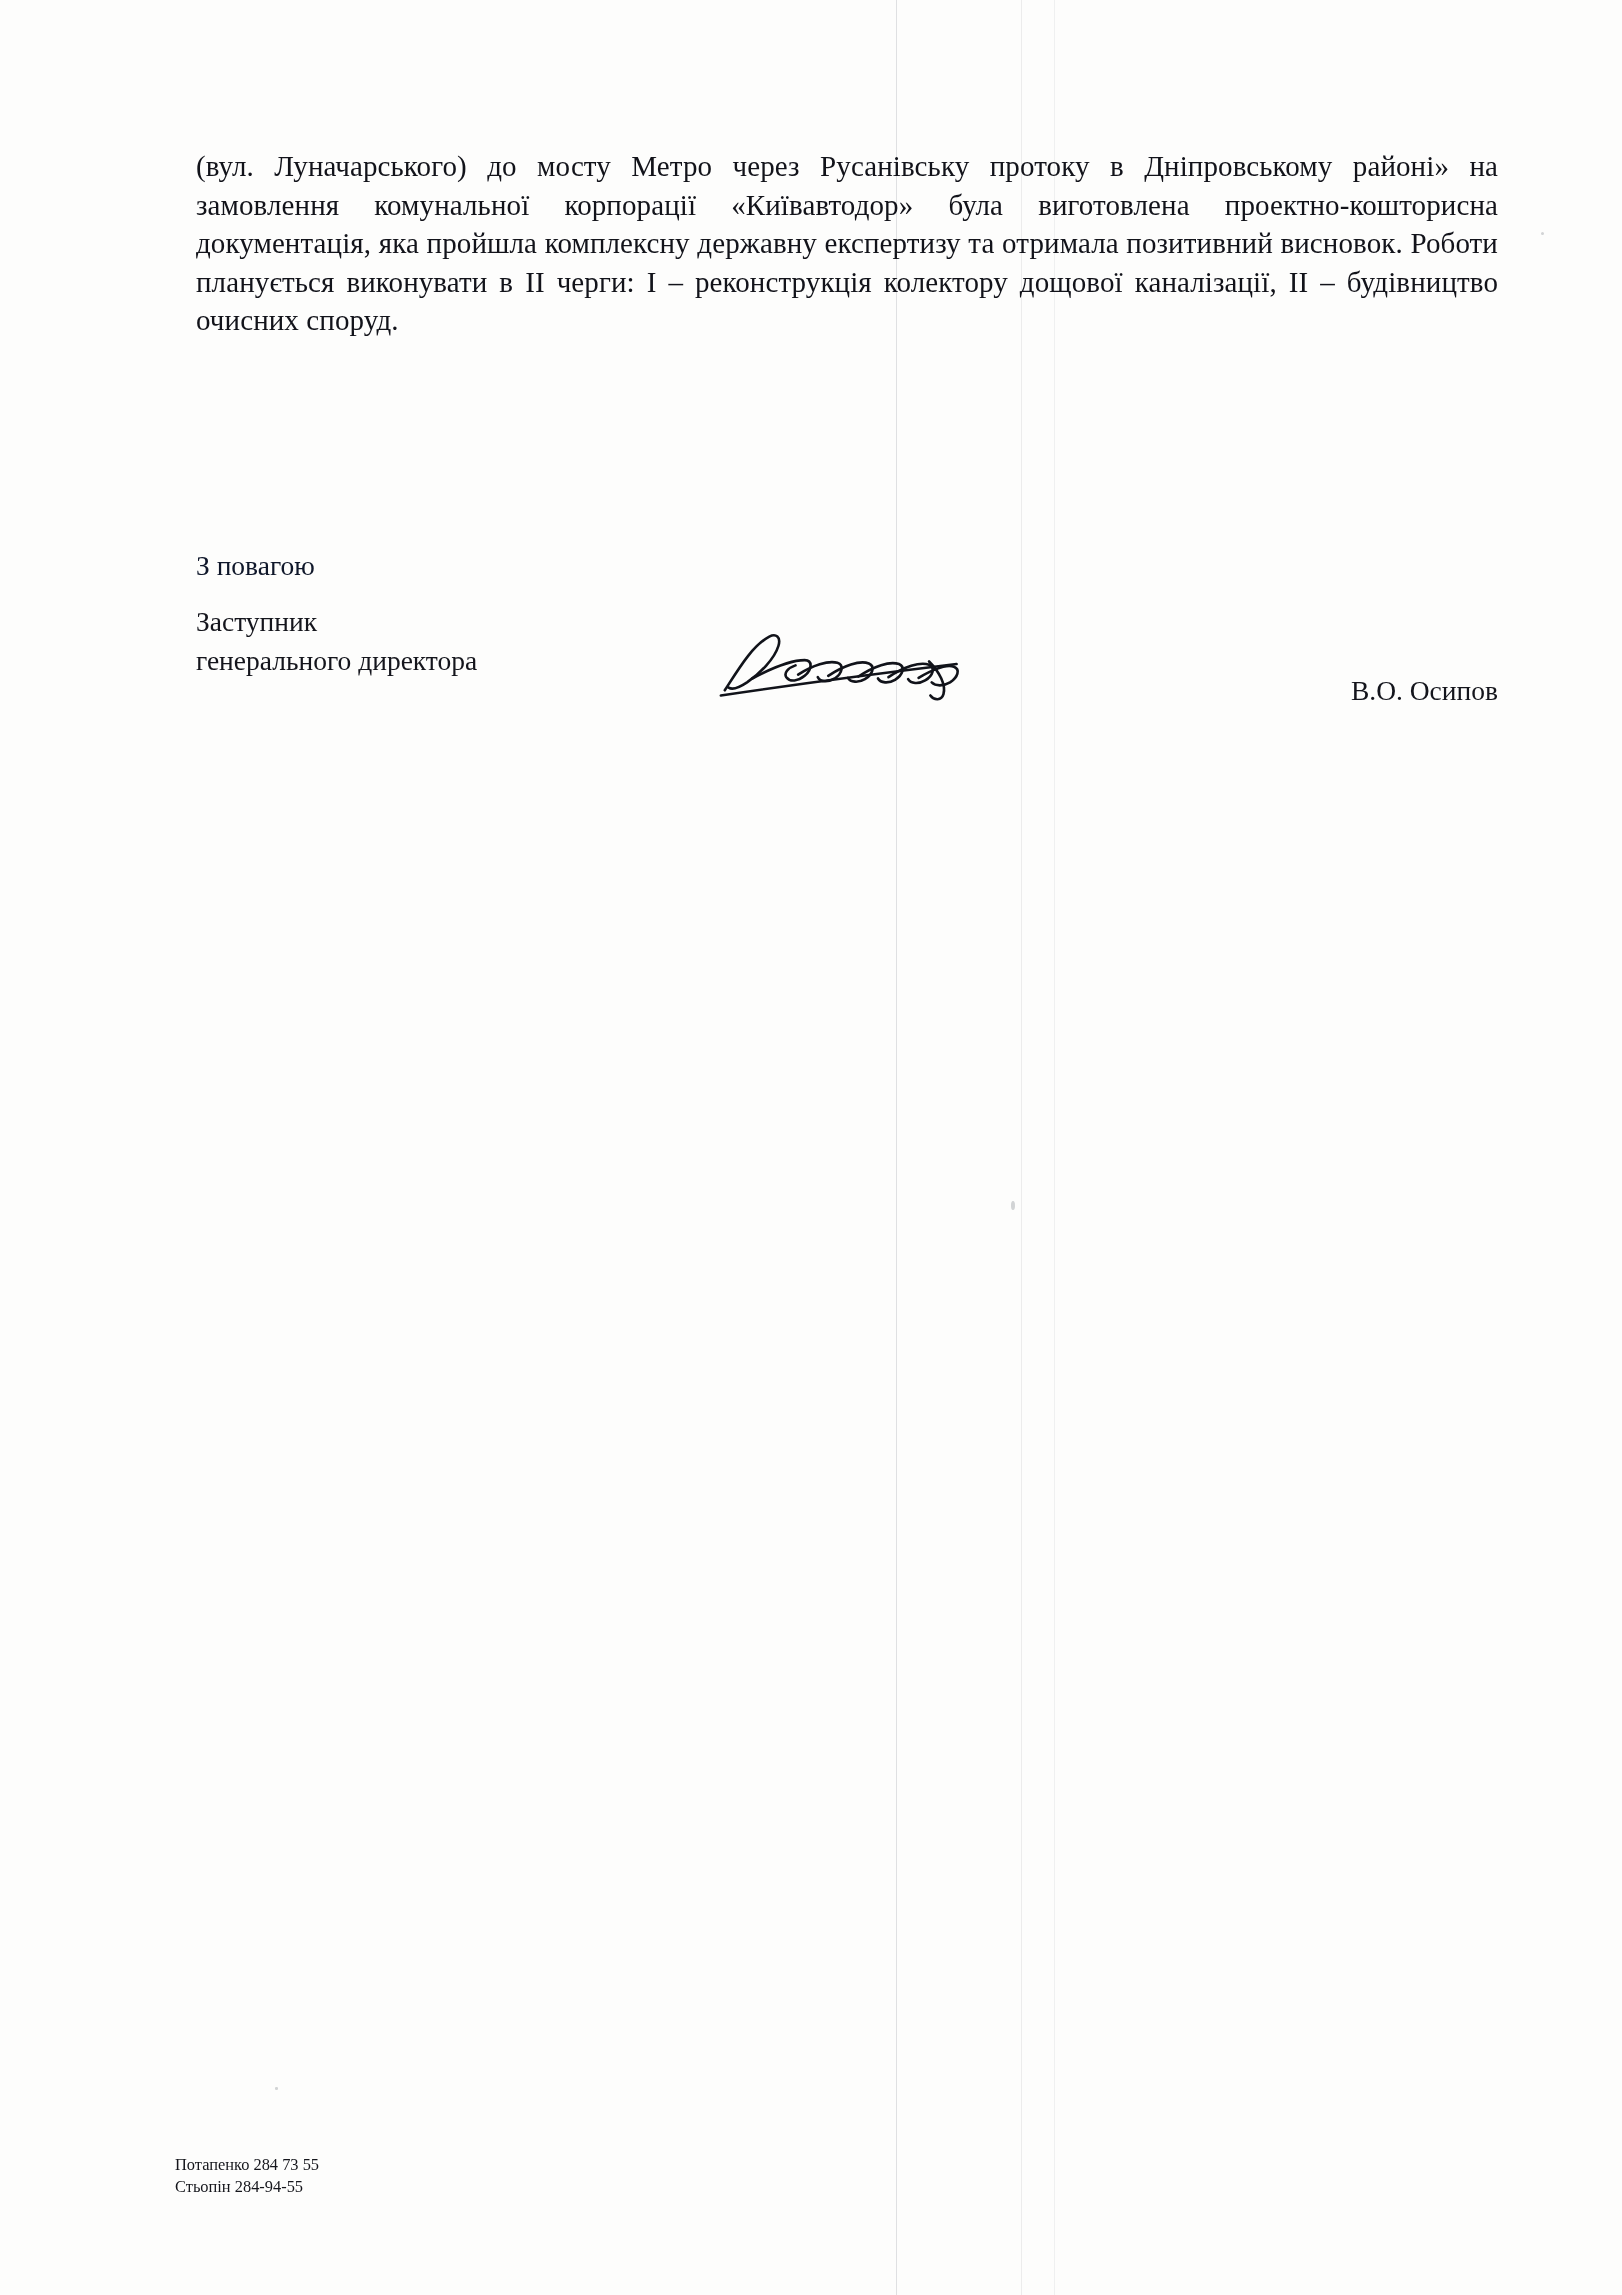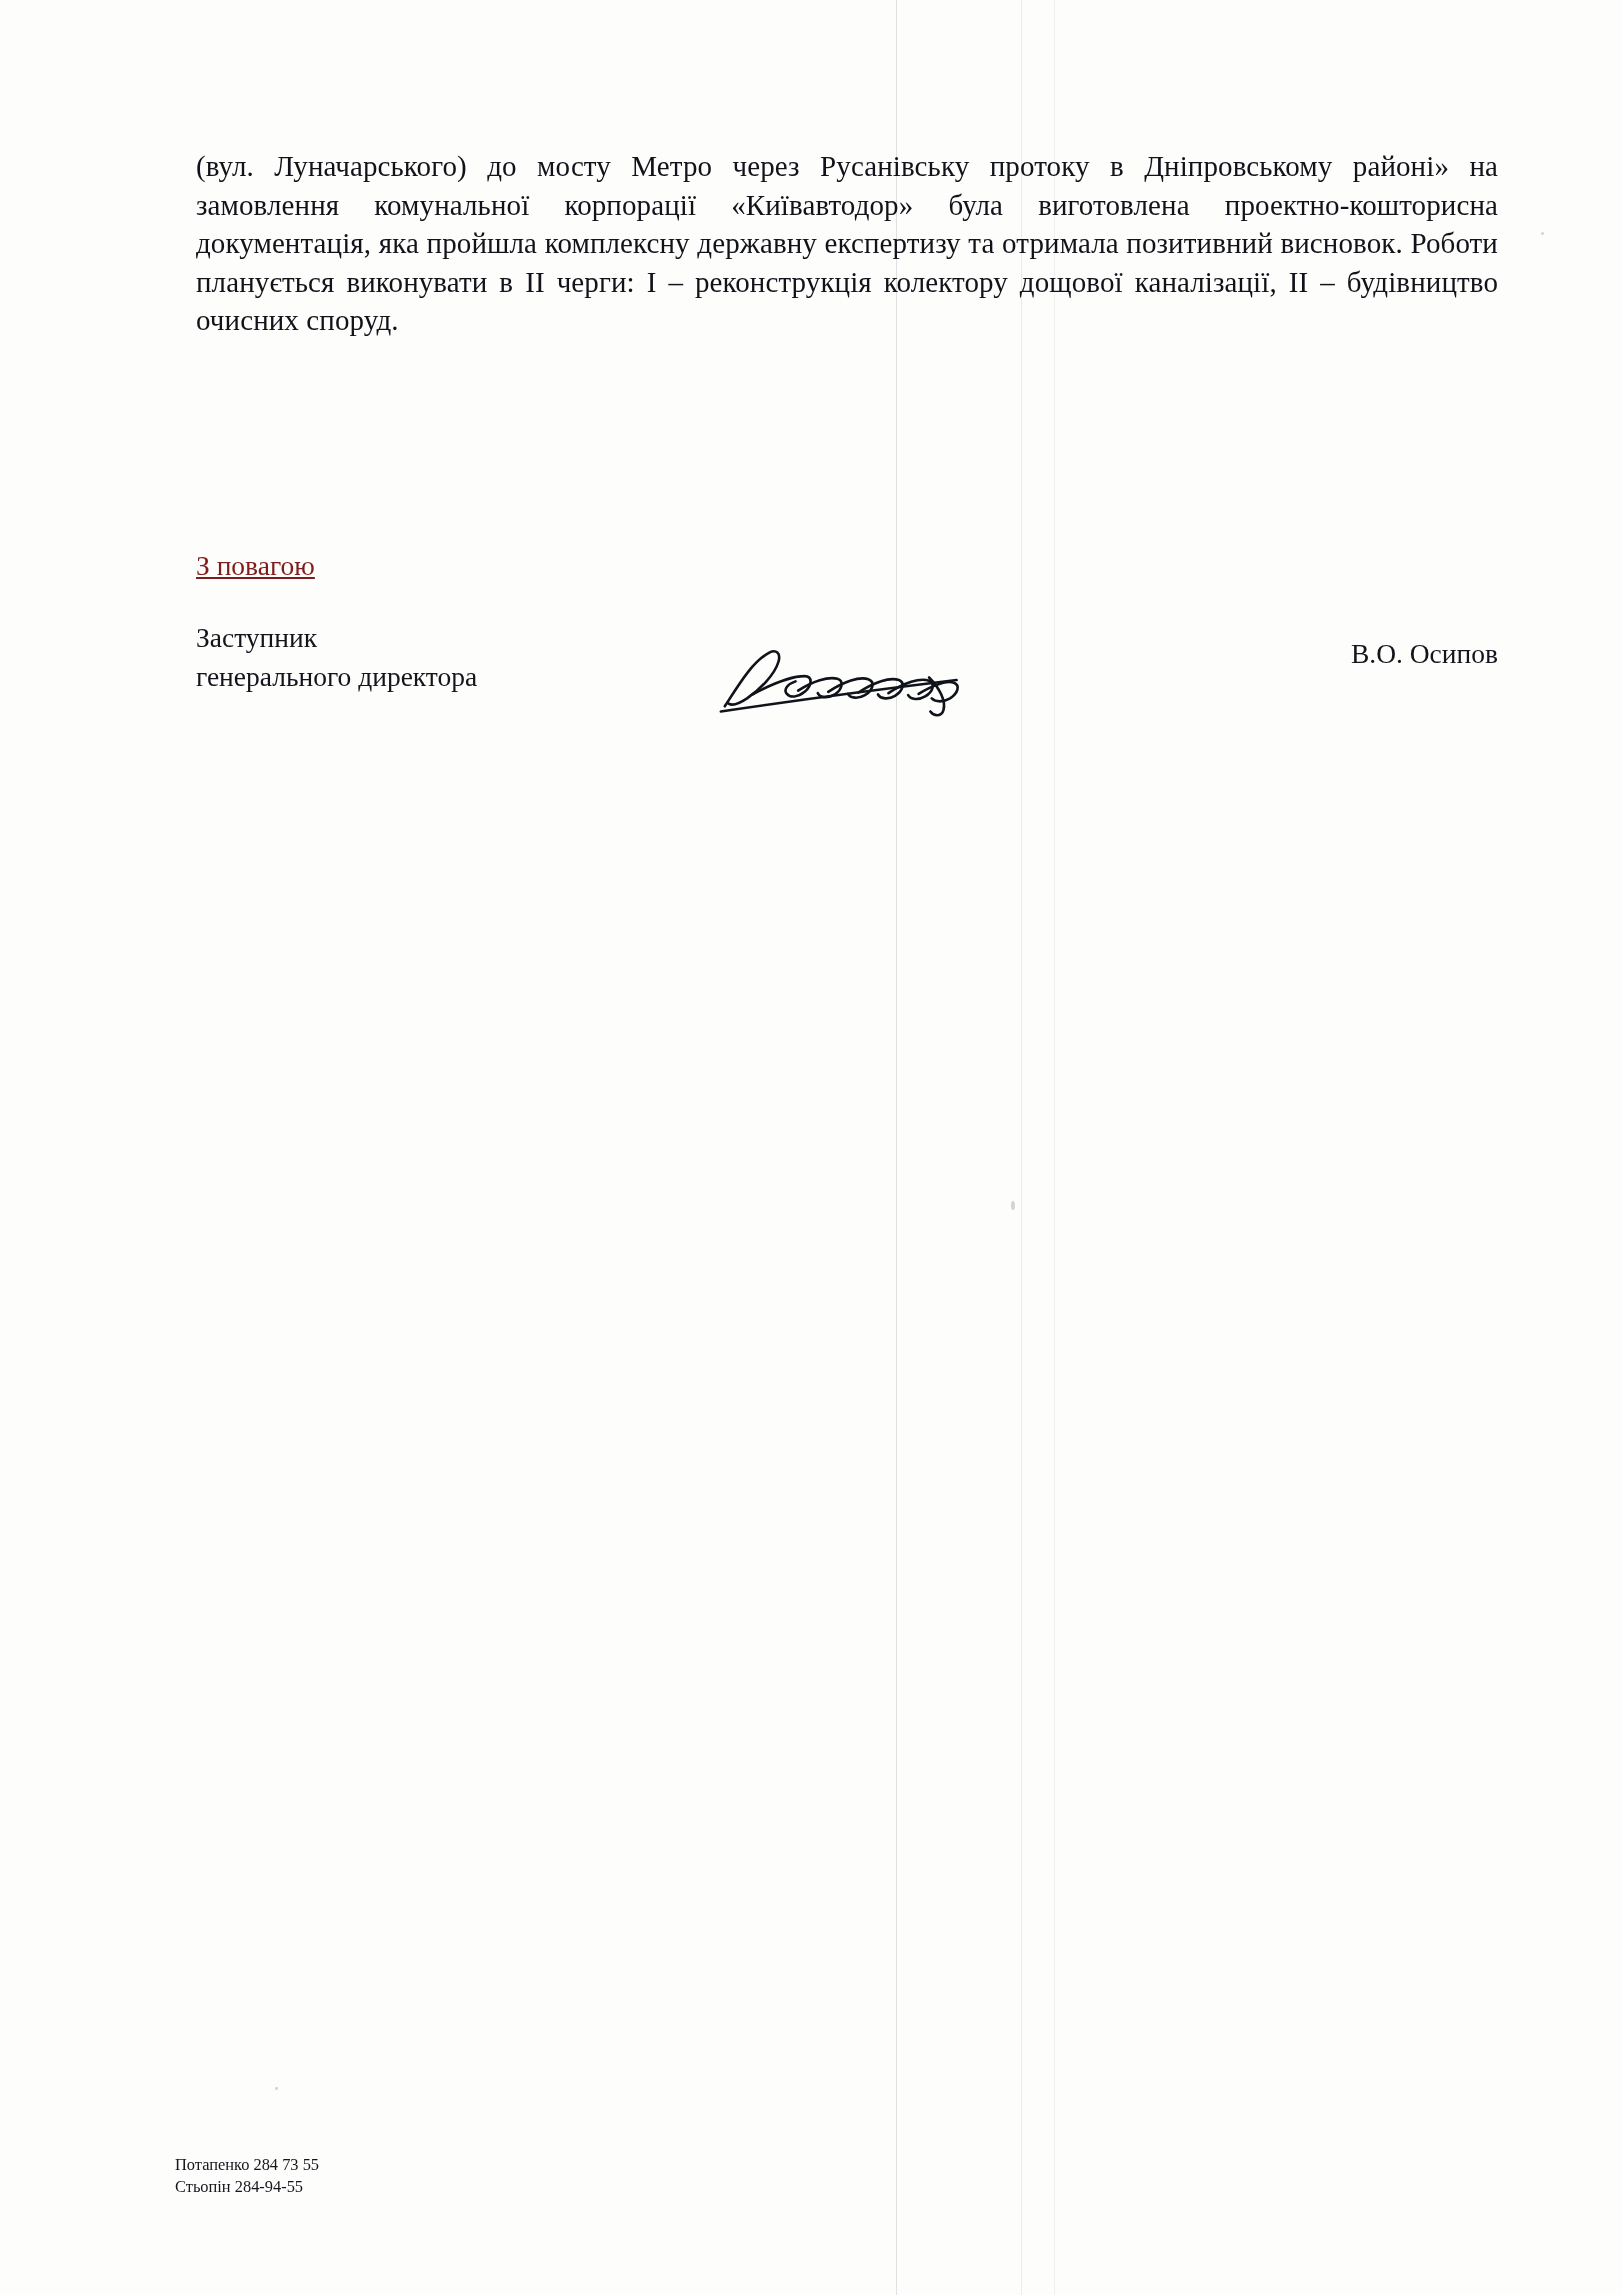--- a/index.html
+++ b/index.html
@@ -56,23 +56,22 @@
   }
 
   .closing-block {
     position: absolute;
     left: 196px;
     top: 550px;
     width: 1302px;
   }
   .regards {
     font-size: 27.5px;
-    color: #7f1d1d;
-    margin: 0 0 36px 0;
-    text-decoration: underline;
+    color: #0f172a;
+    margin: 0 0 20px 0;
   }
 
   .sign-row {
     position: relative;
     display: flex;
     align-items: flex-start;
     justify-content: space-between;
   }
   .position-lines {
     font-size: 27.5px;
@@ -84,21 +83,21 @@
   .signature {
     position: absolute;
     left: 517px;
     top: 19.6px;
     width: 275px;
     height: 92px;
   }
   .signer-name {
     font-size: 27.5px;
     color: #14151c;
-    margin-top: 20px;
+    margin-top: 73px;
     flex: 0 0 auto;
     white-space: nowrap;
   }
 
   .footer {
     position: absolute;
     left: 175px;
     bottom: 97px;
     font-size: 16.4px;
     line-height: 1.35;

